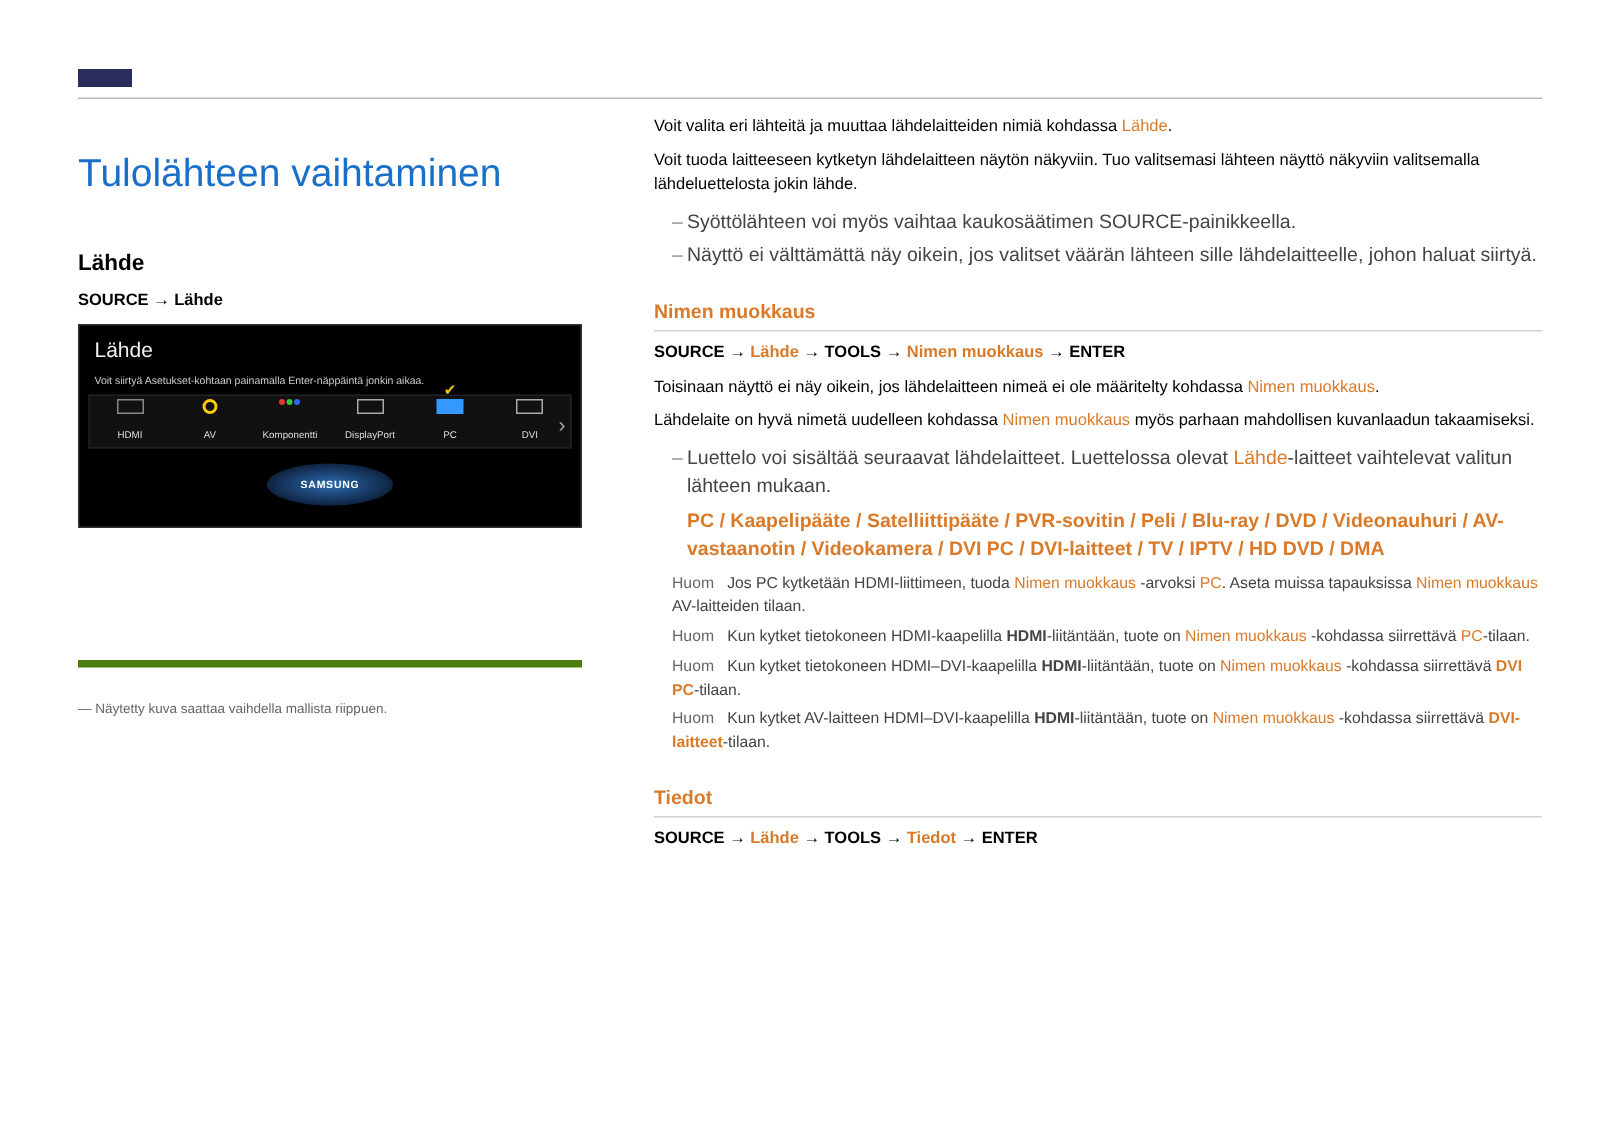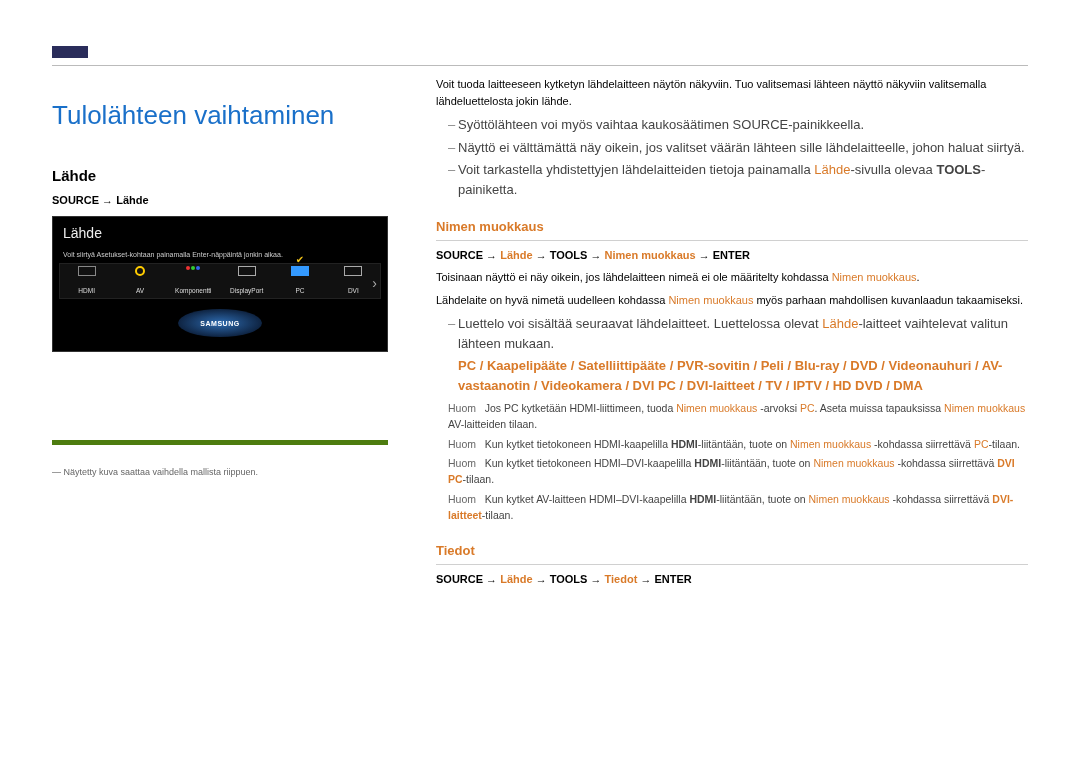--- a/index.html
+++ b/index.html
@@ -223,27 +223,27 @@
           </div>
         </div>
         <div class="arrow">›</div>
         <div class="logo">SAMSUNG</div>
       </div>
 
       <div class="caption">― Näytetty kuva saattaa vaihdella mallista riippuen.</div>
     </div>
 
     <div class="right">
+      <p>
+        <span>Voit valita eri lähteitä ja muuttaa lähdelaitteiden nimiä kohdassa </span><span class="orange">Lähde</span><span>.</span>
+      </p>
       <p>Voit tuoda laitteeseen kytketyn lähdelaitteen näytön näkyviin. Tuo valitsemasi lähteen näyttö näkyviin valitsemalla lähdeluettelosta jokin lähde.</p>
       <ul class="dash">
         <li><span>Syöttölähteen voi myös vaihtaa kaukosäätimen SOURCE-painikkeella.</span></li>
         <li><span>Näyttö ei välttämättä näy oikein, jos valitset väärän lähteen sille lähdelaitteelle, johon haluat siirtyä.</span></li>
-        <li>
-          <span>Voit tarkastella yhdistettyjen lähdelaitteiden tietoja painamalla </span><span class="orange">Lähde</span><span>-sivulla olevaa </span><b>TOOLS</b><span>-painiketta.</span>
-        </li>
       </ul>
 
       <h3 class="sec">Nimen muokkaus</h3>
       <div class="path-line">
         <span>SOURCE → </span><span class="orange-b">Lähde</span><span> → </span><span>TOOLS</span><span> → </span><span class="orange-b">Nimen muokkaus</span><span> → </span><span>ENTER</span>
       </div>
       <p>
         <span>Toisinaan näyttö ei näy oikein, jos lähdelaitteen nimeä ei ole määritelty kohdassa </span><span class="orange">Nimen muokkaus</span><span>.</span>
       </p>
       <p>

